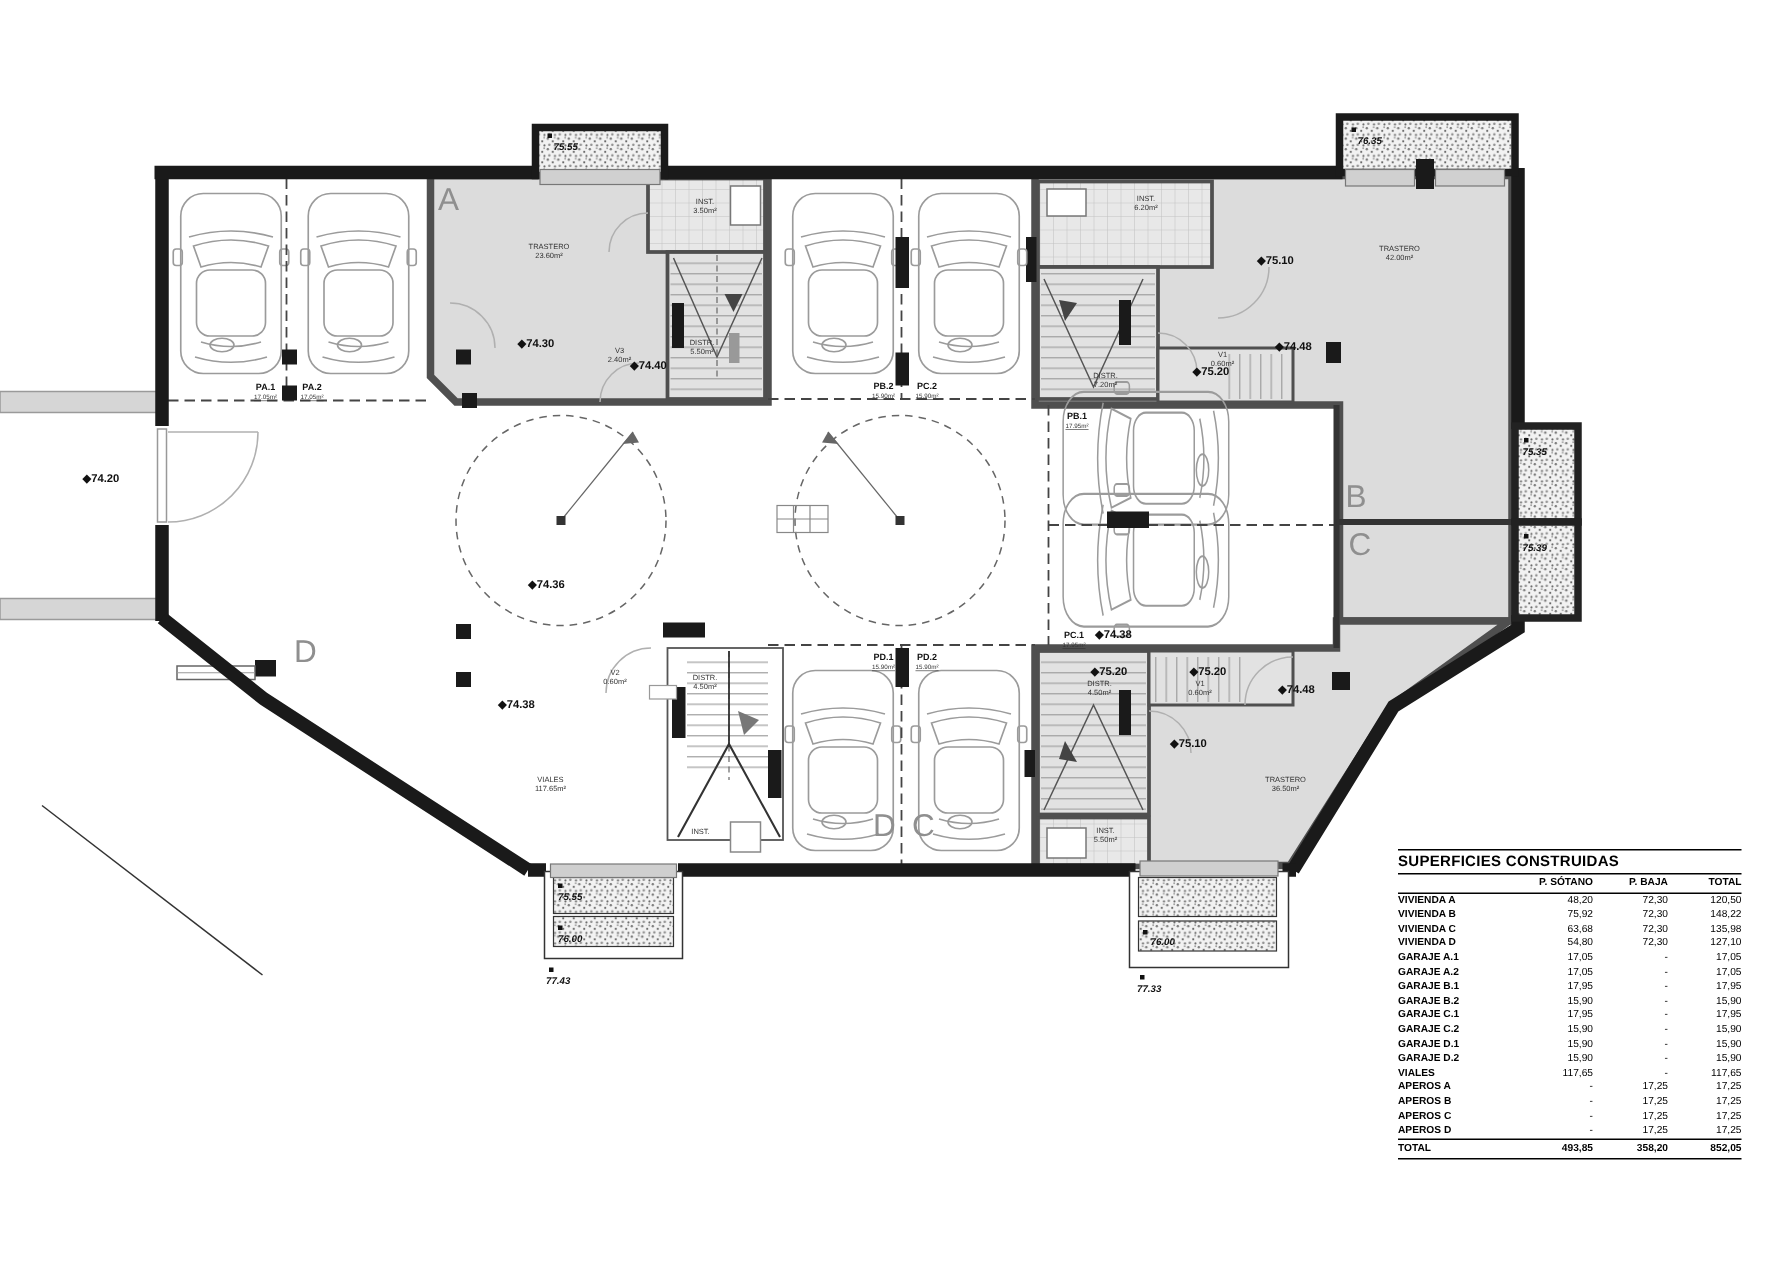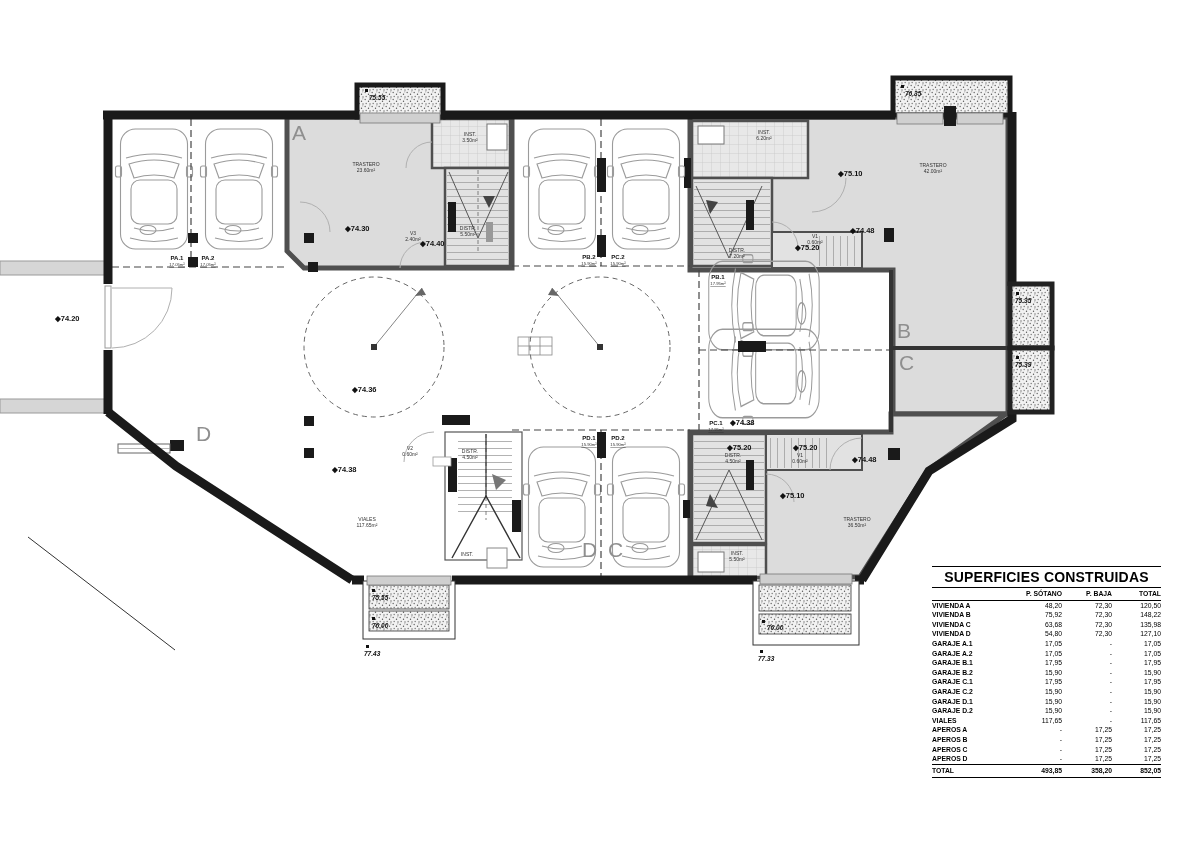--- a/index.html
+++ b/index.html
@@ -8,21 +8,21 @@
   .canvas svg{position:absolute;left:0;top:0;}
   .big-letter{font-family:"Liberation Sans",sans-serif;font-size:21px;fill:#8f8f8f;}
   .lv{font-family:"Liberation Sans",sans-serif;font-weight:bold;font-size:7.5px;fill:#111;}
   .lv-it{font-family:"Liberation Sans",sans-serif;font-weight:bold;font-style:italic;font-size:6.5px;fill:#111;}
   .rm{font-family:"Liberation Sans",sans-serif;font-size:5px;fill:#333;text-anchor:middle;}
   .pk{font-family:"Liberation Sans",sans-serif;font-weight:bold;font-size:6px;fill:#111;text-anchor:middle;}
   .pka{font-family:"Liberation Sans",sans-serif;font-size:4.2px;fill:#333;text-anchor:middle;text-decoration:underline;}
 
   .surf-table{position:absolute;left:932px;top:566px;width:229px;background:#fff;
               border-top:1.6px solid #000;}
-  .surf-table .t-title{font-size:14px;font-weight:bold;text-align:center;padding:2px 0 2px 0;
+  .surf-table .t-title{font-size:10px;font-weight:bold;padding:2px 0 2px 0;
               border-bottom:1.6px solid #000;letter-spacing:.2px;}
   .surf-table table{width:100%;border-collapse:collapse;table-layout:fixed;}
   .surf-table th,.surf-table td{font-size:6.8px;line-height:9.6px;padding:0;white-space:nowrap;}
   .surf-table thead th{font-weight:bold;text-align:right;border-bottom:1.4px solid #000;padding:1px 0;}
   .surf-table col.c-lbl{width:76px;}
   .surf-table col.c-sot{width:62px;}
   .surf-table col.c-baj{width:46px;}
   .surf-table col.c-tot{width:45px;}
   .surf-table td.lbl{font-weight:bold;text-align:left;}
   .surf-table td.num{text-align:right;}

